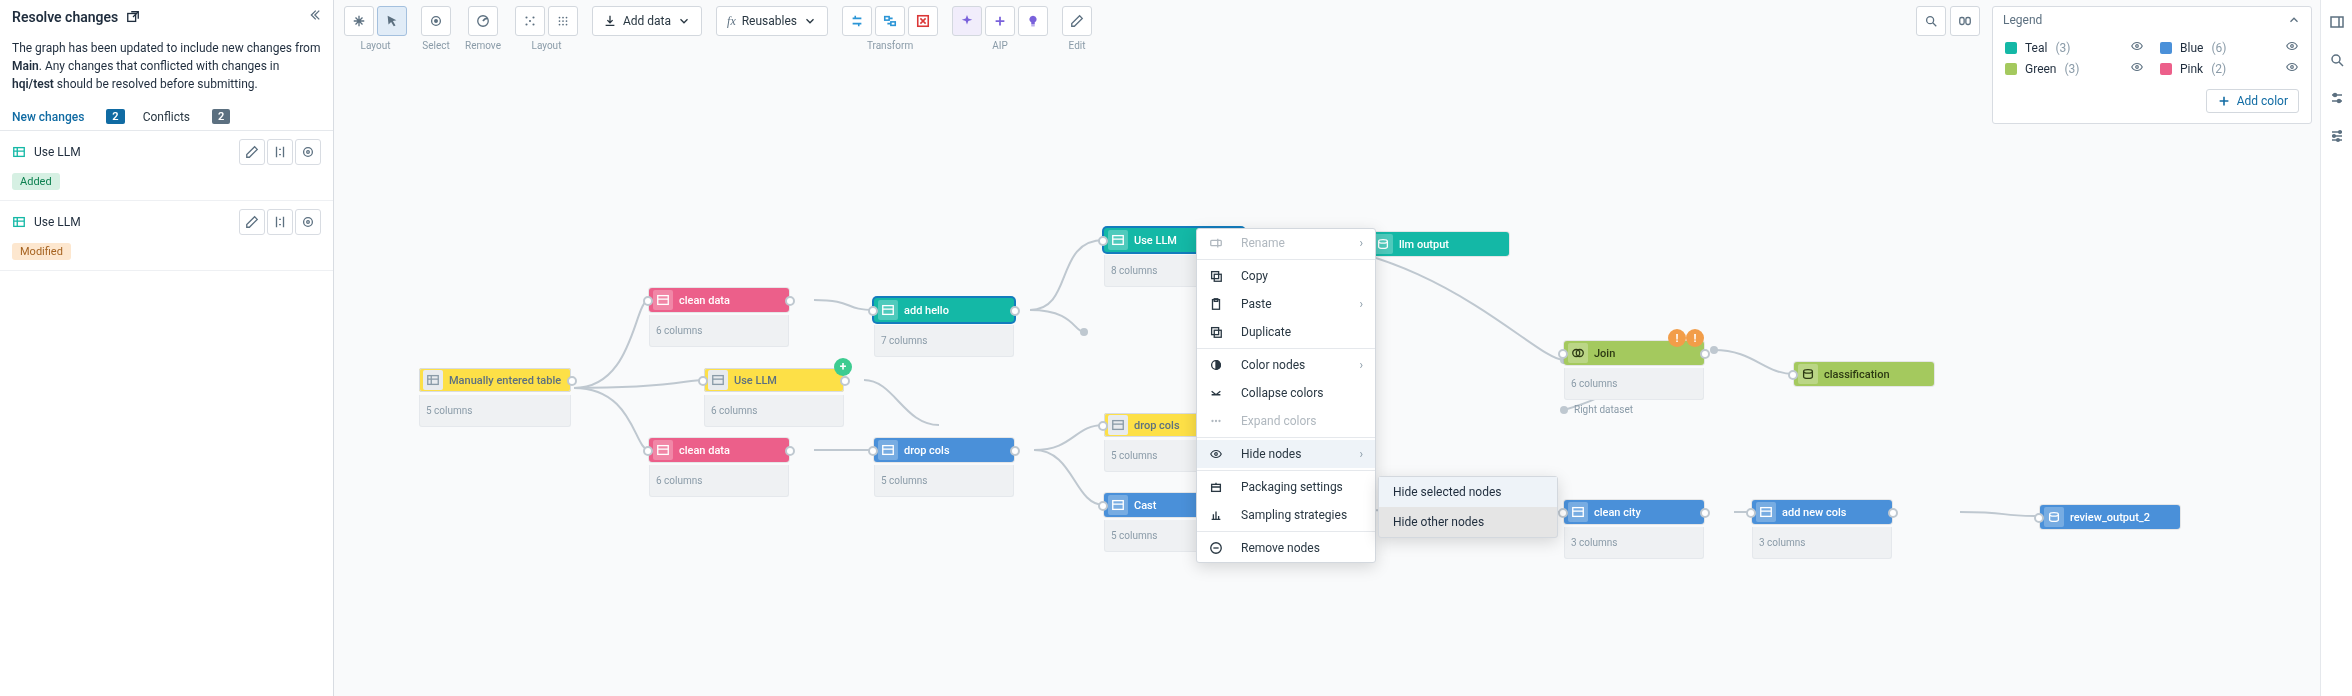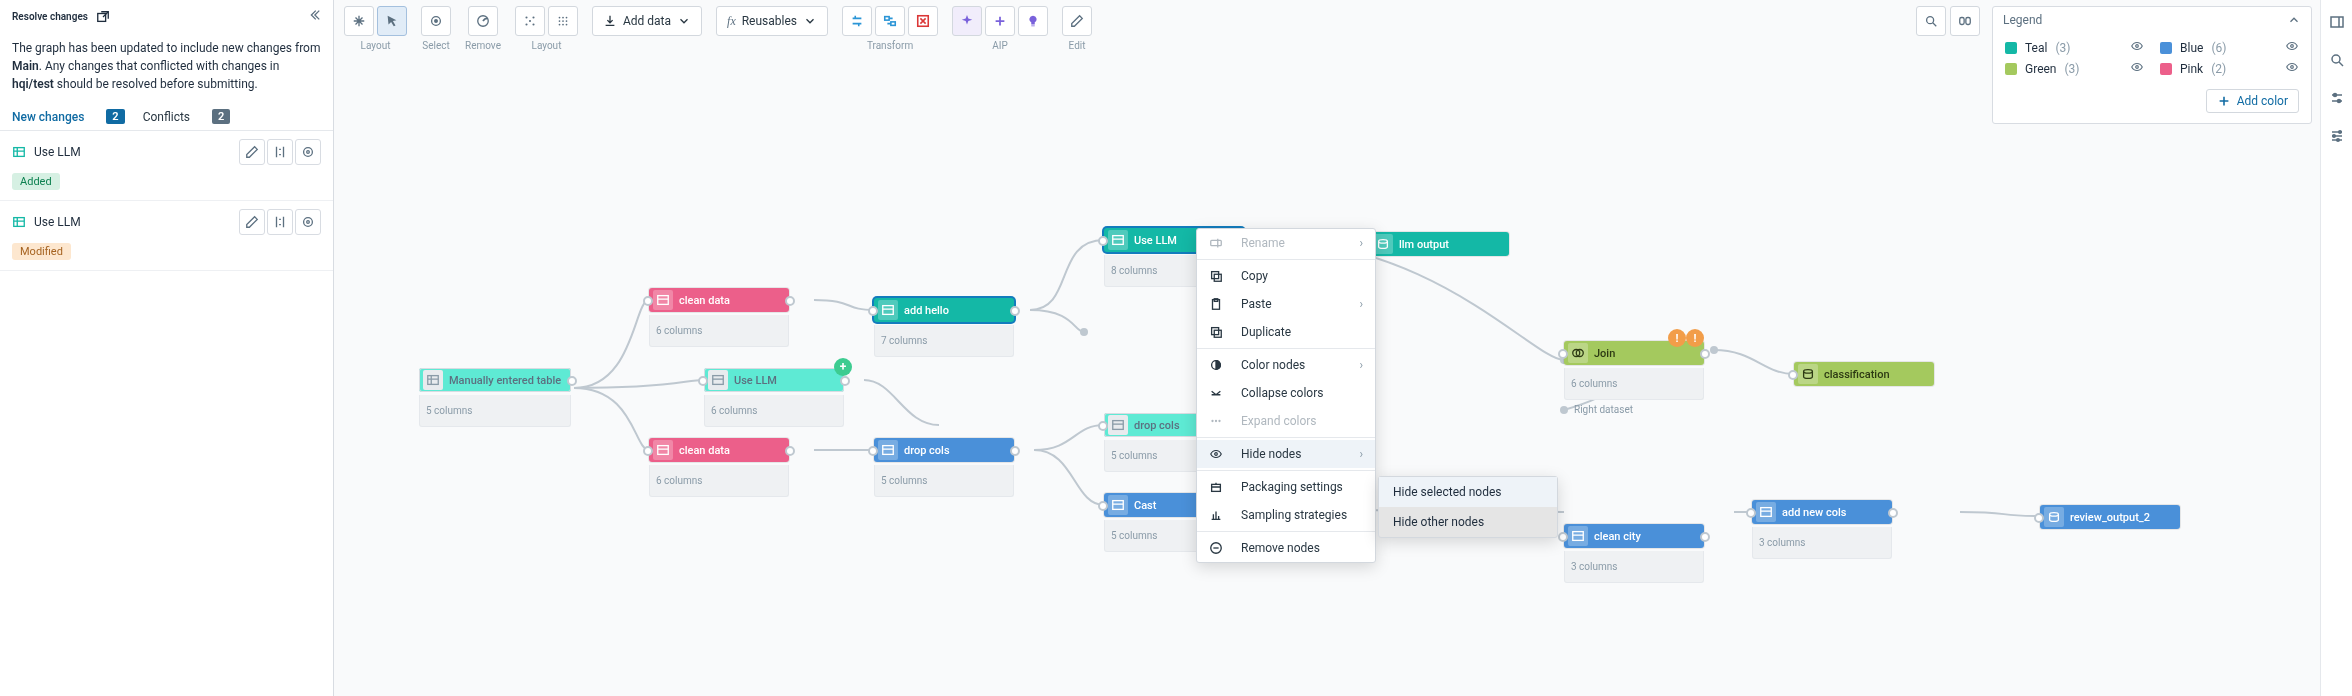--- a/index.html
+++ b/index.html
@@ -1,21 +1,21 @@
 <!DOCTYPE html>
 <html><head>
 <meta charset="utf-8">
 <style>
 * { box-sizing: border-box; margin: 0; padding: 0; }
 body { font-family: -apple-system, BlinkMacSystemFont, "Segoe UI", Roboto, sans-serif; font-size: 12px; color: #1f2d3d; background: #fff; width: 2352px; height: 696px; overflow: hidden; position: relative; }
 
 
 .left-panel { position: absolute; left: 0; top: 0; width: 334px; height: 696px; background: #fff; border-right: 1px solid #d8dce2; }
 .lp-header { display:flex; align-items:center; padding: 8px 12px; gap:8px;}
-.lp-title { font-weight: 600; font-size:10px;}
+.lp-title { font-weight: 600; font-size:14px;}
 .lp-collapse { margin-left:auto; color:#5c7080; cursor:pointer;}
 .lp-desc { padding: 6px 12px 10px 12px; font-size:12px; line-height:1.5; color:#1f2d3d;}
 .lp-desc b { font-weight:600;text-align:center; }
 .lp-tabs { display:flex; align-items:center; padding: 6px 12px; gap:18px; border-bottom:1px solid #e5e8ec;}
 .lp-tab { display:flex; align-items:center; gap:22px; font-size:12px; color:#293742; cursor:pointer;}
 .lp-tab.active { color:#106ba3; font-weight:500;}
 .badge { background:#106ba3; color:#fff; border-radius:2px; padding:1px 6px; font-size:11px; font-weight:600;}
 .badge.gray { background:#5c7080; }
 .lp-item { border-bottom:1px solid #eef0f3; }
 .lp-item-head { display:flex; align-items:center; gap:8px; padding:8px 12px; }
@@ -50,21 +50,21 @@
 .legend-add { margin:6px 12px 10px auto; display:flex; align-items:center; gap:6px; border:1px solid #d3d8de; border-radius:3px; background:#fff; padding:4px 10px; font-size:12px; color:#106ba3; cursor:pointer; width:fit-content;}
 
 
 .right-rail { position:absolute; right:0; top:0; width:32px; height:696px; background:#fff; border-left:1px solid #e5e8ec; display:flex; flex-direction:column; align-items:center; padding-top:10px; gap:14px;}
 .rr-btn { width:24px; height:24px; color:#5c7080; display:flex; align-items:center; justify-content:center; cursor:pointer;}
 
 
 .nodes-layer { position:absolute; left:0; top:0; right:0; bottom:0;}
 .node { position:absolute; display:flex; flex-direction:column; }
 .node-chip { display:flex; align-items:center; height:24px; border-radius:3px; font-size:11px; color:#fff; padding:0 10px 0 4px; gap:6px; min-width:140px; font-weight:500; box-shadow: 0 0 0 1px rgba(0,0,0,0.08);}
-.node-chip.ghost { background:#5eead4; color:#5c7080; box-shadow: inset 0 0 0 1px #d8dce2;}
+.node-chip.ghost { background:#fde047; color:#5c7080; box-shadow: inset 0 0 0 1px #d8dce2;}
 .node-chip.teal { background:#14b8a6;}
 .node-chip.pink { background:#ec5f8a;}
 .node-chip.blue { background:#4a90d9;}
 .node-chip.green { background:#a4c95e; color:#2d3a13;}
 .node-chip.selected { box-shadow: 0 0 0 2px #137cbd;}
 .node-icon { width:20px; height:20px; background:rgba(255,255,255,0.25); border-radius:2px; display:flex; align-items:center; justify-content:center;}
 .node-chip.ghost .node-icon { background:#e8ebee; color:#8a9ba8;}
 .node-sub { font-size:10px; color:#8a9ba8; margin-top:3px; background:#eff1f3; padding:3px 6px; border-radius:0 0 3px 3px; border:1px solid #e5e8ec; border-top:none; height:32px; display:flex; align-items:center;}
 .node .port-r, .node .port-l { position:absolute; width:10px; height:10px; border-radius:50%; background:#fff; border:2px solid #bfc8d0;}
 .node .port-r { right:-6px; top:8px;}
@@ -594,21 +594,21 @@
             <svg class="ic" viewBox="0 0 16 16" fill="none" stroke="#2d3a13" stroke-width="1.5">
               <ellipse cx="8" cy="5" rx="5" ry="2"></ellipse>
               <path d="M3 5v6c0 1.1 2.2 2 5 2s5-.9 5-2V5"></path>
             </svg>
           </span>
           <span>classification</span>
         </div>
       <span class="port-l"></span>
     </div>
 
-    <div class="node" style="left:1230px; top:500px;margin-top:24px;">
+    <div class="node" style="left:1230px; top:500px;">
       <div class="node-chip blue">
           <span class="node-icon">
             <svg class="ic" viewBox="0 0 16 16" fill="none" stroke="#fff" stroke-width="1.5">
               <rect x="2" y="3" width="12" height="10"></rect>
               <path d="M2 7h12"></path>
             </svg>
           </span>
           <span>clean city</span>
         </div>
       <div class="node-sub">3 columns</div>

